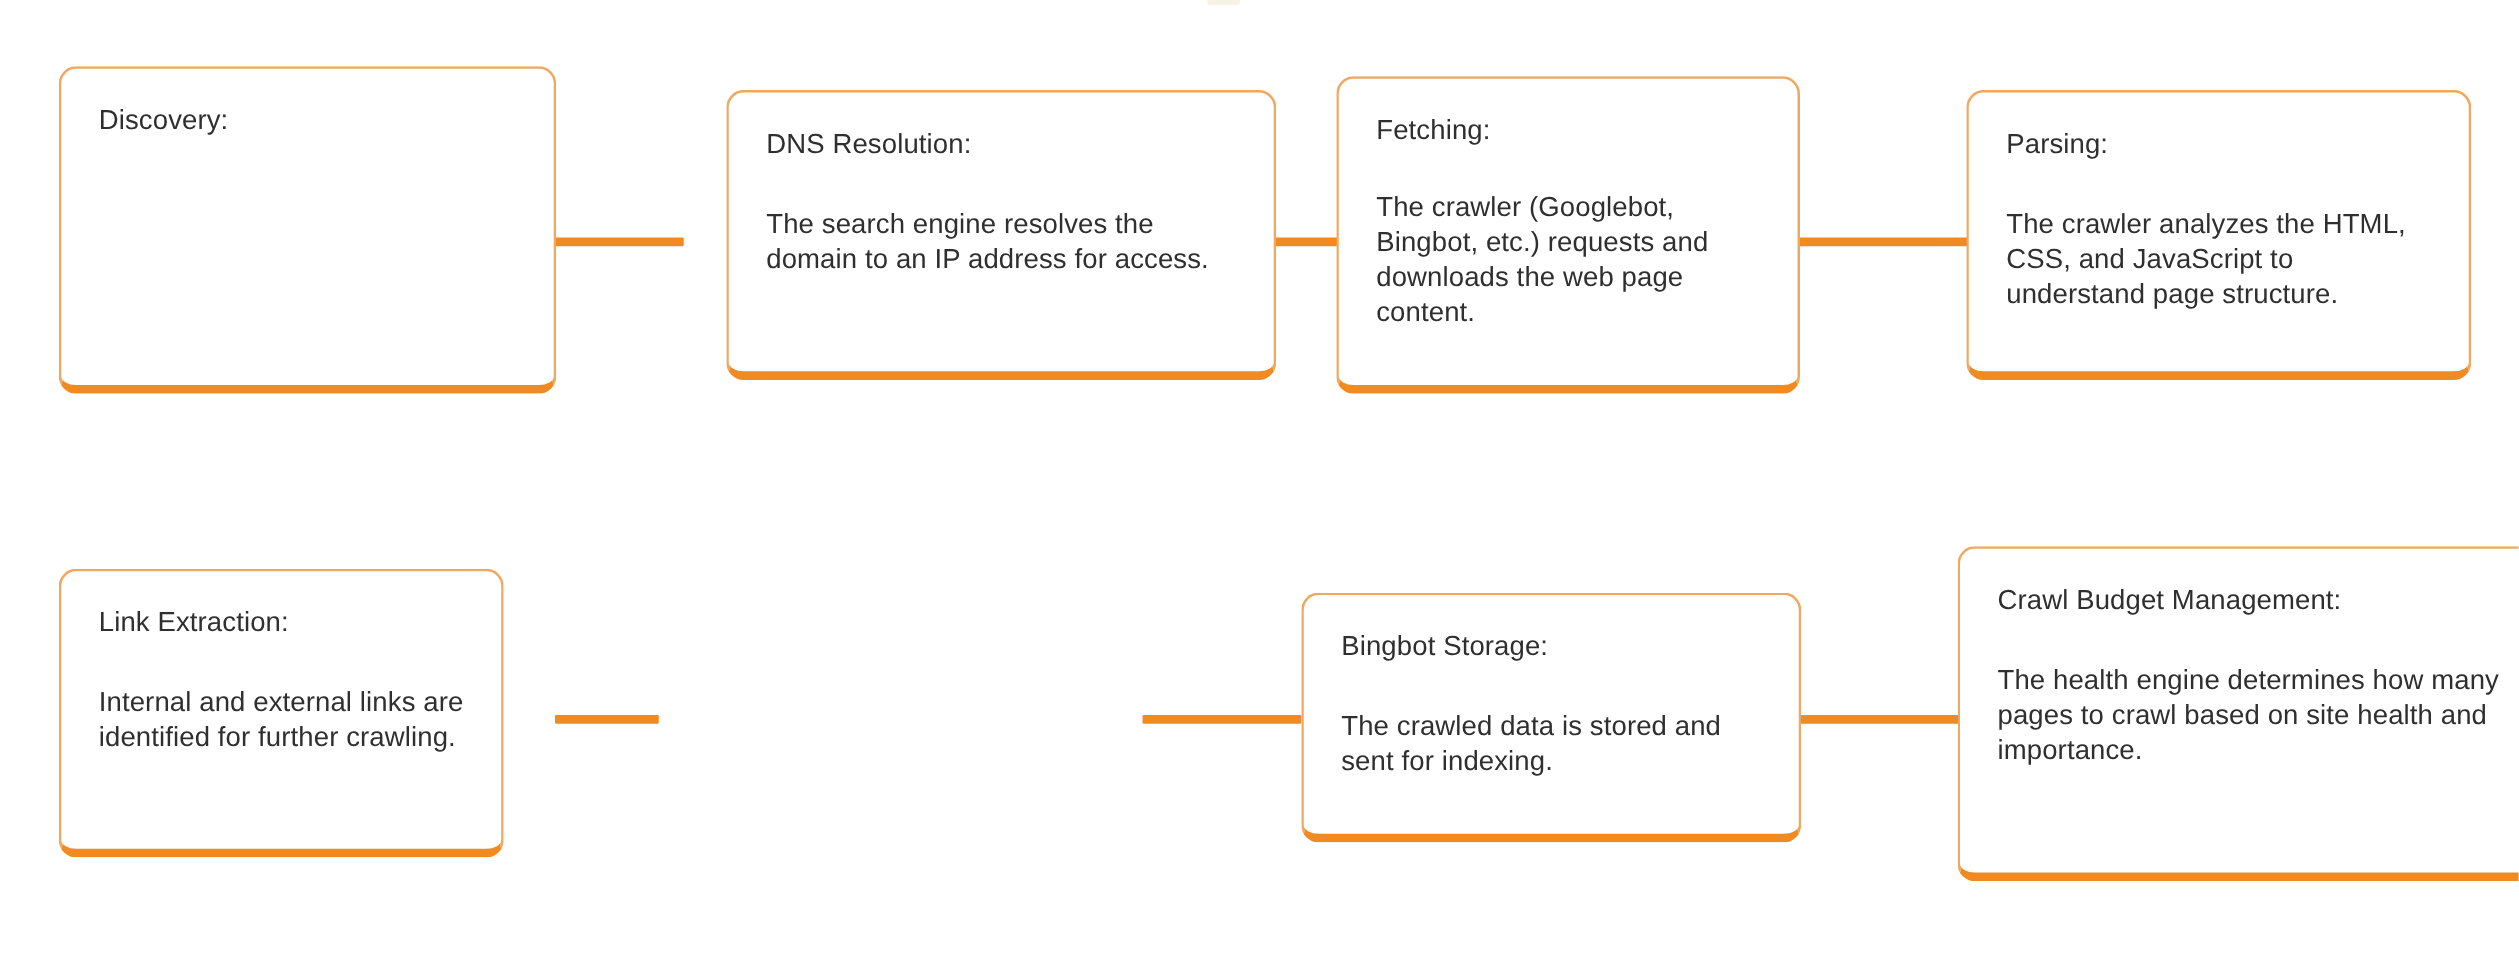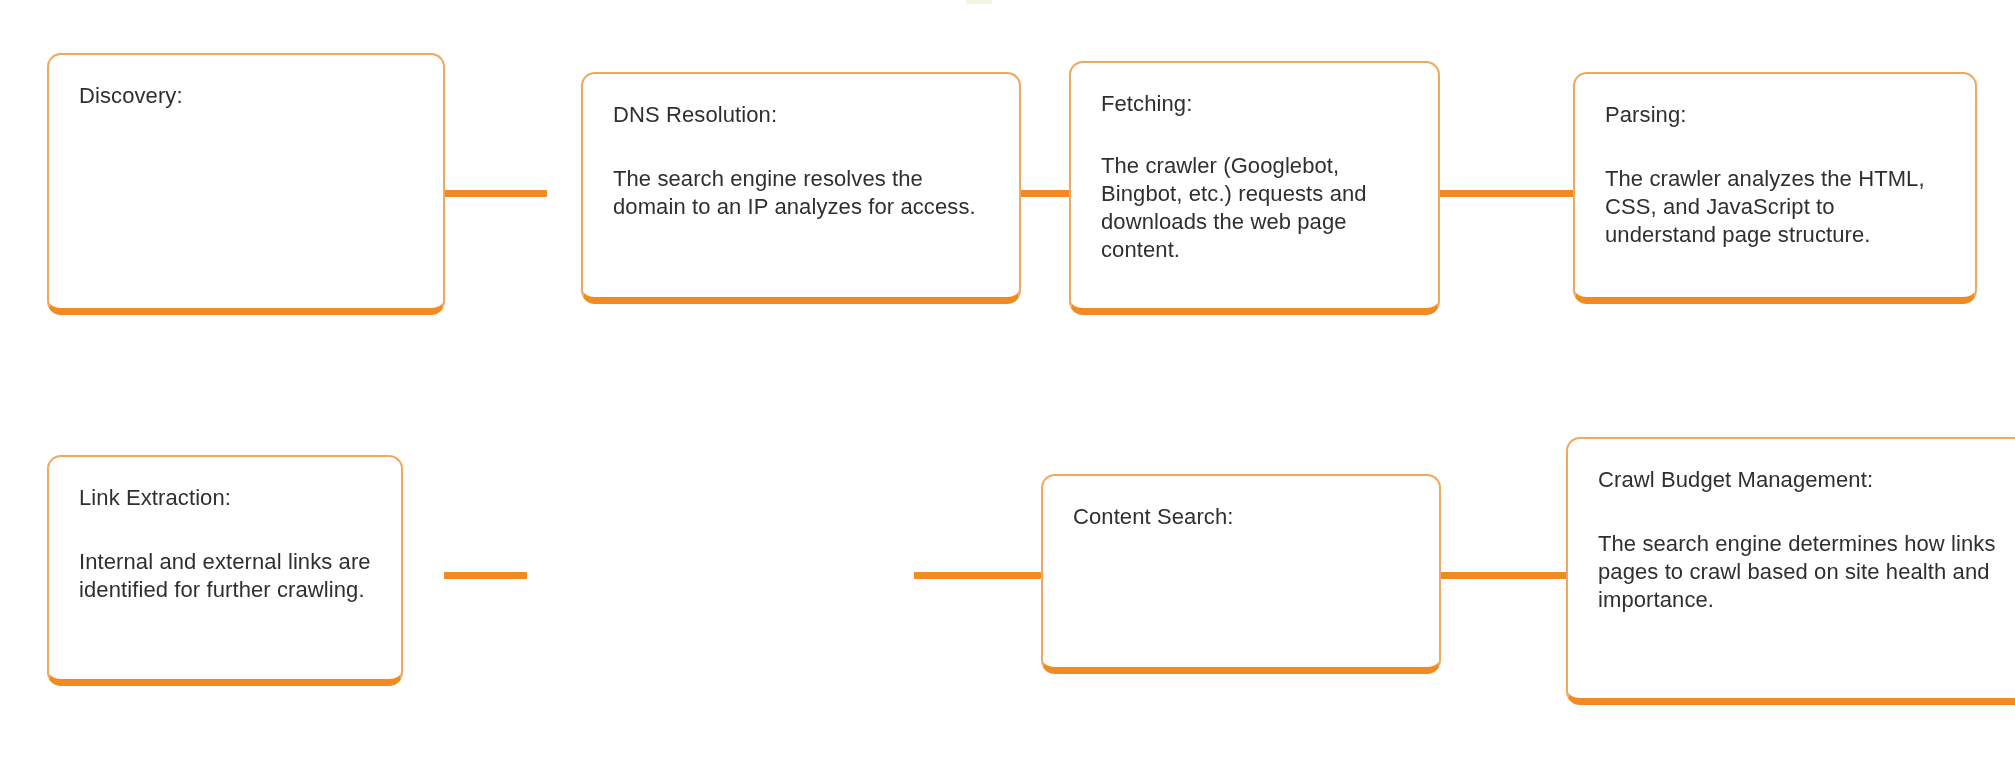--- a/index.html
+++ b/index.html
@@ -80,41 +80,42 @@
   <div class="connector" style="left:444px; top:572px; width:83px;"></div>
   <div class="connector" style="left:914px; top:572px; width:127px;"></div>
   <div class="connector" style="left:1440px; top:572px; width:128px;"></div>
 
   <div class="node" style="left:47px; top:53px; width:398px; height:262px;">
     <div class="node-title">Discovery:</div>
   </div>
 
   <div class="node" style="left:546px; top:72px; width:440px; height:232px;margin-left:35px;">
     <div class="node-title">DNS Resolution:</div>
-    <div class="node-desc">The search engine resolves the domain to an IP analyzes for access.</div>
+    <div class="node-desc">The search engine resolves the domain to an IP address for access.</div>
   </div>
 
   <div class="node" style="left:1573px; top:72px; width:404px; height:232px;">
     <div class="node-title">Parsing:</div>
     <div class="node-desc">The crawler analyzes the HTML, CSS, and JavaScript to understand page structure.</div>
   </div>
 
   <div class="node" style="left:1069px; top:61px; width:371px; height:254px;">
     <div class="node-title">Fetching:</div>
     <div class="node-desc node-desc-tight">The crawler (Googlebot, Bingbot, etc.) requests and downloads the web page content.</div>
   </div>
 
   <div class="node" style="left:47px; top:455px; width:356px; height:231px;">
     <div class="node-title">Link Extraction:</div>
     <div class="node-desc">Internal and external links are identified for further crawling.</div>
   </div>
 
 
   <div class="node" style="left:1041px; top:474px; width:400px; height:200px;">
-    <div class="node-title">Content Search:</div>
+    <div class="node-title">Bingbot Storage:</div>
+    <div class="node-desc">The crawled data is stored and sent for indexing.</div>
   </div>
 
   <div class="node" style="left:1566px; top:437px; width:466px; height:268px;">
     <div class="node-title">Crawl Budget Management:</div>
-    <div class="node-desc">The search engine determines how links pages to crawl based on site health and importance.</div>
+    <div class="node-desc">The health engine determines how many pages to crawl based on site health and importance.</div>
   </div>
 
 </div>
 
 </body></html>

